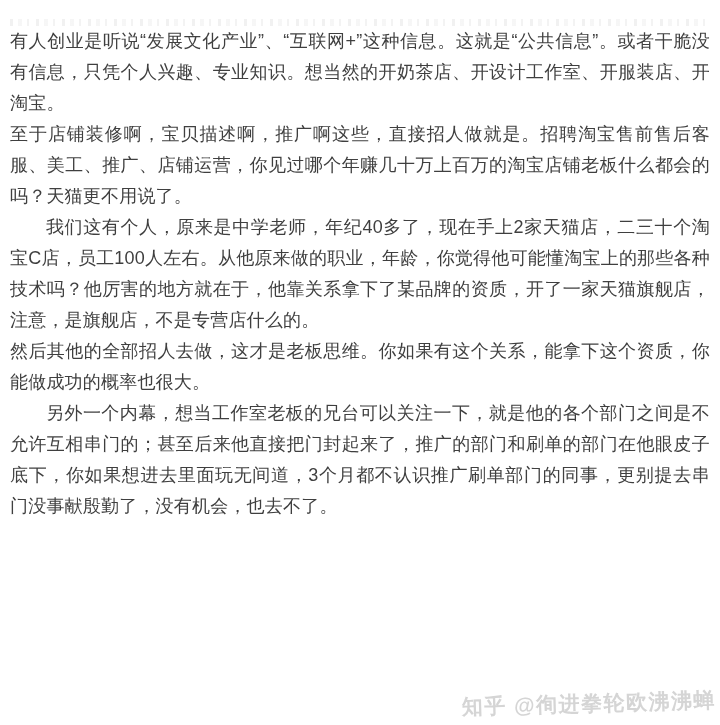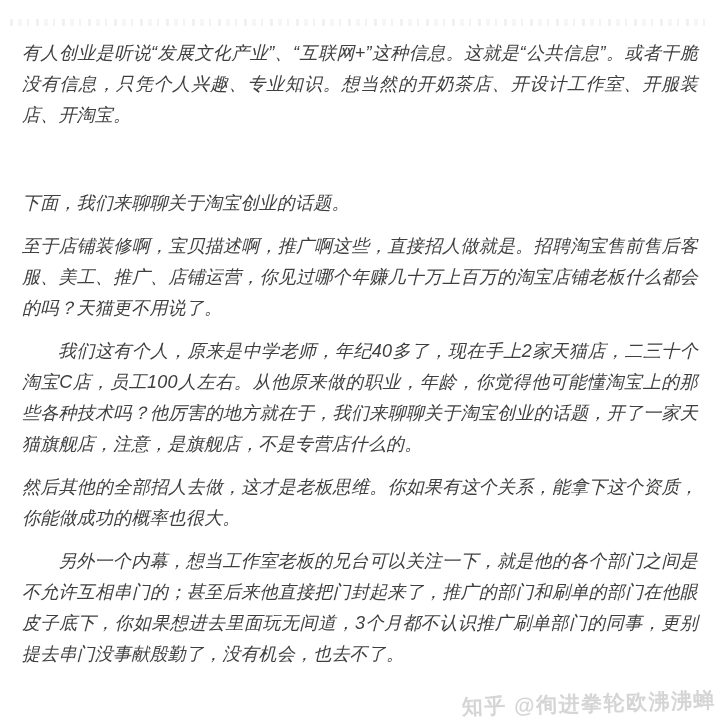--- a/index.html
+++ b/index.html
@@ -32,23 +32,22 @@
     top: 0; left: 0;
     width: 700px;
     padding: 26px 10px 0 10px;
     color: var(--text-color, #3f3f3f);
     font-size: 18px;
     line-height: 31px;
     text-align: justify;
     letter-spacing: 0.2px;
   }
   .article p {
-    margin: 12px;
+    margin: 0;
     word-break: break-all;
-    font-style: italic;
   }
   .article p.indent { text-indent: 2em; }
   .article p.gap { margin-top: 57px; }
   .watermark {
     position: absolute;
     right: 4px;
     bottom: 11px;
     font-size: 21px;
     letter-spacing: 1.5px;
     color: var(--watermark-color, #c7c7c7);
@@ -60,20 +59,19 @@
     opacity: 0.75;
   }
 </style>
 </head>
 <body style="--page-bg: #ffffff; --text-color: #3f3f3f; --watermark-color: #c7c7c7;">
 
 <div class="top-fragment"></div>
 
 <div class="article">
     <p>有人创业是听说“发展文化产业”、“互联网+”这种信息。这就是“公共信息”。或者干脆没有信息，只凭个人兴趣、专业知识。想当然的开奶茶店、开设计工作室、开服装店、开淘宝。</p>
-    <p class="gap">下面，我们来聊聊关于淘宝创业的话题。</p>
     <p>至于店铺装修啊，宝贝描述啊，推广啊这些，直接招人做就是。招聘淘宝售前售后客服、美工、推广、店铺运营，你见过哪个年赚几十万上百万的淘宝店铺老板什么都会的吗？天猫更不用说了。</p>
-    <p class="indent">我们这有个人，原来是中学老师，年纪40多了，现在手上2家天猫店，二三十个淘宝C店，员工100人左右。从他原来做的职业，年龄，你觉得他可能懂淘宝上的那些各种技术吗？他厉害的地方就在于，我们来聊聊关于淘宝创业的话题，开了一家天猫旗舰店，注意，是旗舰店，不是专营店什么的。</p>
+    <p class="indent">我们这有个人，原来是中学老师，年纪40多了，现在手上2家天猫店，二三十个淘宝C店，员工100人左右。从他原来做的职业，年龄，你觉得他可能懂淘宝上的那些各种技术吗？他厉害的地方就在于，他靠关系拿下了某品牌的资质，开了一家天猫旗舰店，注意，是旗舰店，不是专营店什么的。</p>
     <p>然后其他的全部招人去做，这才是老板思维。你如果有这个关系，能拿下这个资质，你能做成功的概率也很大。</p>
     <p class="indent">另外一个内幕，想当工作室老板的兄台可以关注一下，就是他的各个部门之间是不允许互相串门的；甚至后来他直接把门封起来了，推广的部门和刷单的部门在他眼皮子底下，你如果想进去里面玩无间道，3个月都不认识推广刷单部门的同事，更别提去串门没事献殷勤了，没有机会，也去不了。</p>
   </div>
 
 <div class="watermark">知乎 @徇进拳轮欧沸沸蝉</div>
 
 </body></html>

